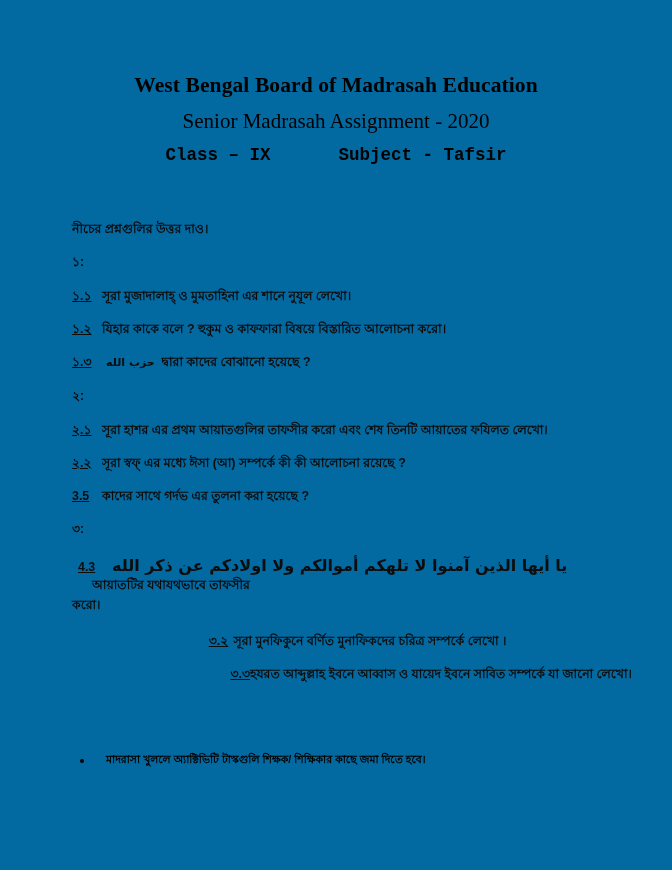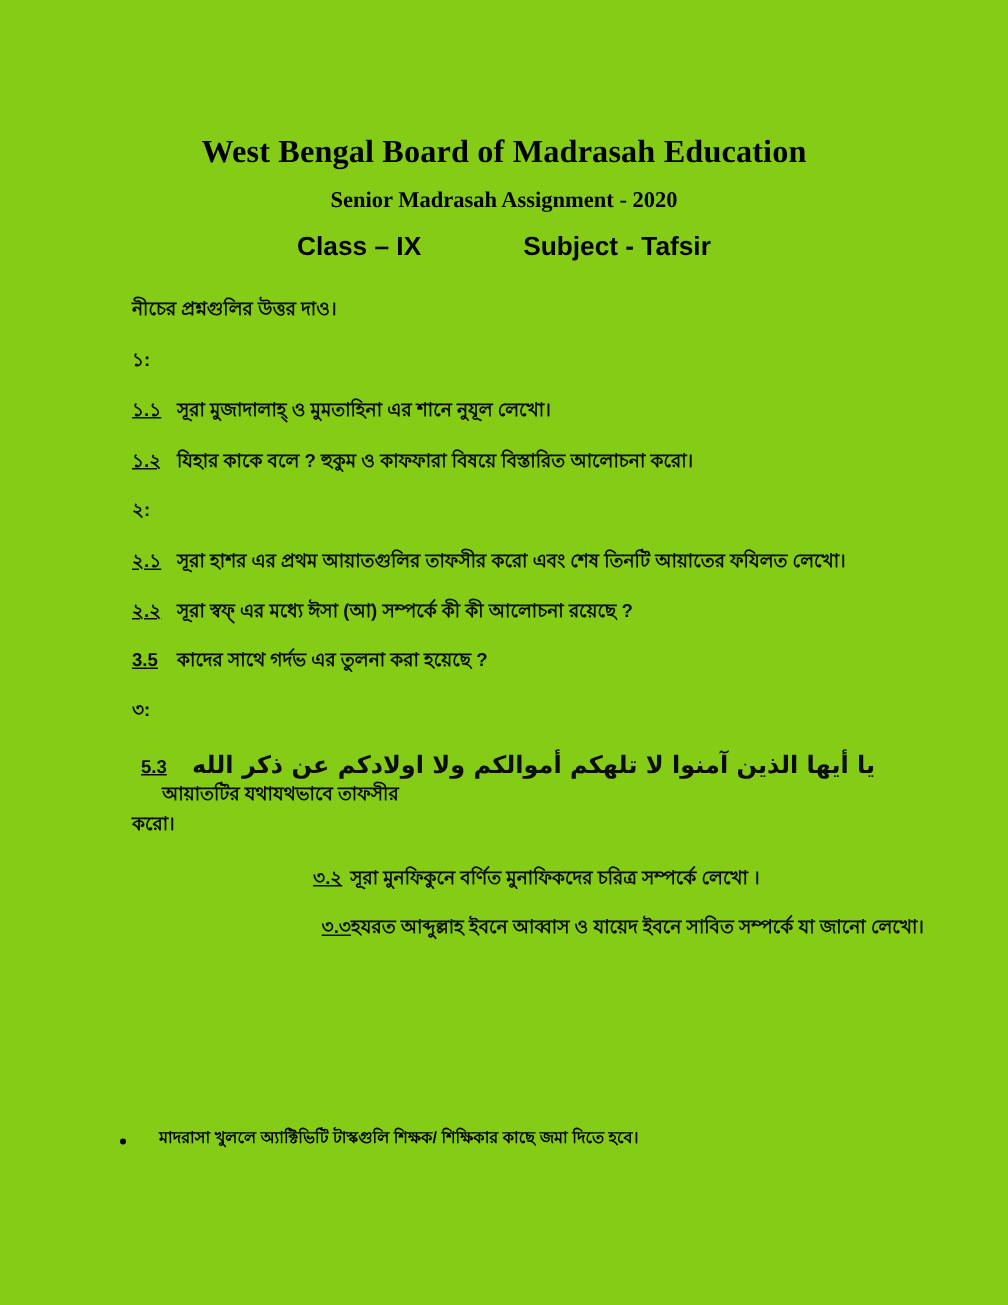--- a/index.html
+++ b/index.html
@@ -14,63 +14,63 @@
     font-family: "Liberation Serif", "DejaVu Serif", serif;
     color: #000000;
     -webkit-font-smoothing: antialiased;
   }
 
   .page {
     position: relative;
     width: 672px;
     height: 870px;
     box-sizing: border-box;
-    padding: 16px;
-    background: #84cc16;
+    padding: 0;
+    background: #0369a1;
   }
 
   
   .header {
     padding-top: 74px;
     text-align: center;
   }
   .title-main {
     font-family: "Liberation Serif", "DejaVu Serif", serif;
     font-weight: bold;
     font-size: 21.5px;
     letter-spacing: 0.1px;
     line-height: 1.1;
     margin: 0 0 12px 0;
   }
   .title-sub {
     font-family: "Liberation Serif", "DejaVu Serif", serif;
-    font-weight: bold;
-    font-size: 15px;
+    font-weight: normal;
+    font-size: 21px;
     line-height: 1.1;
     margin: 0 0 13px 0;
   }
   .title-row3 {
-    font-family: Liberation Sans, sans-serif;
+    font-family: Liberation Mono, monospace;
     font-weight: bold;
     font-size: 17.5px;
     line-height: 1.1;
     margin: 0;
     display: block;
   }
   .title-row3 .class-part {
     display: inline-block;
     padding-right: 68px;
   }
   .title-row3 .subject-part {
     display: inline-block;
   }
 
   
   .body-block {
-    margin-top: 24px;
+    margin-top: 56px;
     padding-left: 72px;
     padding-right: 40px;
   }
 
   .bn {
     font-family: "Liberation Sans", "DejaVu Sans", sans-serif;
     font-size: 12.4px;
     font-weight: 600;
     line-height: 1.35;
     color: #0d0d0d;
@@ -182,40 +182,43 @@
     <div class="line section bn">১:</div>
 
     <div class="line bn">
       <span class="qnum">১.১</span><span>সূরা মুজাদালাহ্ ও মুমতাহিনা এর শানে নুযূল লেখো।</span>
     </div>
 
     <div class="line bn">
       <span class="qnum">১.২</span><span>যিহার কাকে বলে ? হুকুম ও কাফফারা বিষয়ে বিস্তারিত আলোচনা করো।</span>
     </div>
 
+    <div class="line bn">
+      <span class="qnum wide">১.৩</span><span class="ar small">حزب الله</span>&nbsp;&nbsp;<span>দ্বারা কাদের বোঝানো হয়েছে ?</span>
+    </div>
 
     <div class="line section bn">২:</div>
 
     <div class="line bn">
       <span class="qnum">২.১</span><span>সূরা হাশর এর প্রথম আয়াতগুলির তাফসীর করো এবং শেষ তিনটি আয়াতের ফযিলত লেখো।</span>
     </div>
 
     <div class="line bn">
       <span class="qnum">২.২</span><span>সূরা স্বফ্ এর মধ্যে ঈসা (আ) সম্পর্কে কী কী আলোচনা রয়েছে ?</span>
     </div>
 
     <div class="line bn">
       <span class="qnum">3.5</span><span>কাদের সাথে গর্দভ এর তুলনা করা হয়েছে ?</span>
     </div>
 
     <div class="line section bn">৩:</div>
 
     <div class="q31 bn">
       <span class="verse">
-        <span class="qnum wide">5.3</span><span class="ar">يا أيها الذين آمنوا لا تلهكم أموالكم ولا اولادكم عن ذكر الله</span>
+        <span class="qnum wide">4.3</span><span class="ar">يا أيها الذين آمنوا لا تلهكم أموالكم ولا اولادكم عن ذكر الله</span>
       </span><span class="tail">আয়াতটির যথাযথভাবে তাফসীর</span>
     </div>
     <div class="q31-cont bn">করো।</div>
 
     <div class="line bn indent-1">
       <span class="qnum">৩.২</span><span>সূরা মুনফিকুনে বর্ণিত মুনাফিকদের চরিত্র সম্পর্কে লেখো ।</span>
     </div>
 
     <div class="line bn indent-2">
       <span class="qnum">৩.৩</span><span>হযরত আব্দুল্লাহ ইবনে আব্বাস ও যায়েদ ইবনে সাবিত সম্পর্কে যা জানো লেখো।</span>

